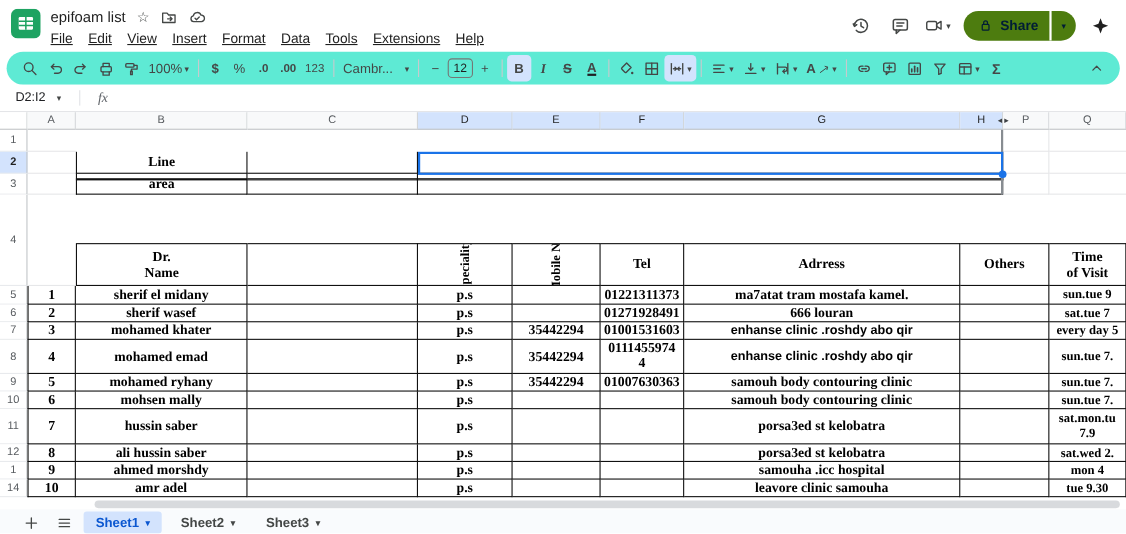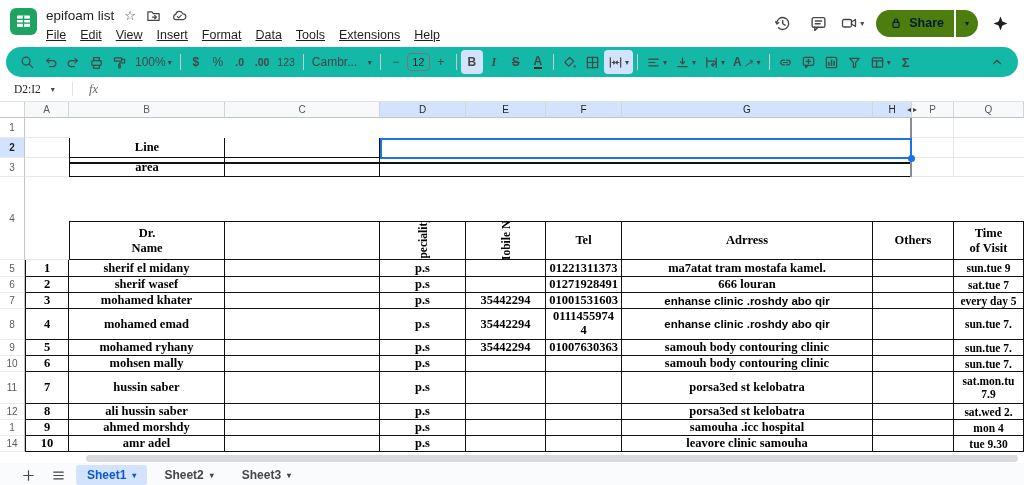--- a/index.html
+++ b/index.html
@@ -19,42 +19,42 @@
   .head-right { position:absolute; right:10px; top:9px; display:flex; align-items:center; gap:8px; }
   .icon-btn { width:28px; height:28px; display:flex; align-items:center; justify-content:center; border-radius:50%; }
   .cam-wrap { display:flex; align-items:center; gap:2px; }
   .dd { font-size:8px; color:#444746; }
   .share { height:27px; background:#4d7c0f; border-radius:14px; display:flex; align-items:stretch; overflow:hidden; margin-left:4px; }
   .share-main { display:flex; align-items:center; gap:6px; padding:0 10px 0 13px; font-size:12.5px; font-weight:700; color:#001d35; }
   .share-arrow { display:flex; align-items:center; padding:0 9px; border-left:2px solid #fff; }
   .share-arrow .dd { color:#001d35; }
 
   
-  .toolbar { position:absolute; top:47px; left:6px; right:6px; height:30px; background:#14b8a6;
+  .toolbar { position:absolute; top:47px; left:6px; right:6px; height:30px; background:#5eead4;
              border-radius:15px; display:flex; align-items:center; padding:0 10px; }
   .tbtn { height:24px; min-width:22px; padding:0 4px; display:flex; align-items:center; justify-content:center;
           border-radius:4px; color:#444746; font-size:12px; gap:2px; }
   .tbtn.hl { background:#d3e3fd; }
   .tsep { width:1px; height:16px; background:#c7cacd; margin:0 4px; flex:none; }
   .tsmall { font-size:10.5px; letter-spacing:0; }
   .fontname { width:54px; text-align:left; justify-content:flex-start; overflow:hidden; white-space:nowrap; }
   .sizebox { width:23px; height:18px; border:1px solid #747775; border-radius:4px; font-size:11px;
              display:flex; align-items:center; justify-content:center; color:#1f1f1f; }
   .bI { font-weight:700; }
   .iI { font-style:italic; font-family:"Liberation Serif",serif; font-weight:700; }
   .sS { text-decoration:line-through; font-weight:700; }
   .aU { font-weight:700; border-bottom:2px solid #202124; line-height:1.05; }
   .sigma { font-size:13px; font-weight:700; }
   .tb-end { margin-left:auto; }
   svg.ic { stroke:#444746; fill:none; stroke-width:1.3; stroke-linecap:round; stroke-linejoin:round; }
 
   
   .formulabar { position:absolute; top:77px; left:0; right:0; height:25px; background:#fff;
                 border-bottom:1px solid #e1e3e6; display:flex; align-items:center; }
-  .namebox { width:72px; padding-left:14px; font-size:11.5px; color:#202124; display:flex; align-items:center; gap:10px;font-family:Liberation Serif, serif; }
+  .namebox { width:72px; padding-left:14px; font-size:11.5px; color:#202124; display:flex; align-items:center; gap:10px; }
   .fxzone { flex:1; height:60%; border-left:1px solid #e1e3e6; display:flex; align-items:center; padding-left:16px; }
   .fx { font-family:"Liberation Serif",serif; font-style:italic; font-size:12.5px; color:#5f6368; }
 
   
   .grid { position:absolute; top:102px; left:0; width:1024px; height:350px; font-family:"Liberation Serif",serif; }
   .grow { display:flex; }
   
   .w-rh{width:25px;flex:none}.w-a{width:44px;flex:none}.w-b{width:156px;flex:none}.w-c{width:155px;flex:none}
   .w-d{width:86px;flex:none}.w-e{width:80px;flex:none}.w-f{width:76px;flex:none}.w-g{width:251px;flex:none}
   .w-h{width:39px;flex:none}.w-p{width:42px;flex:none}.w-q{width:70px;flex:none}

